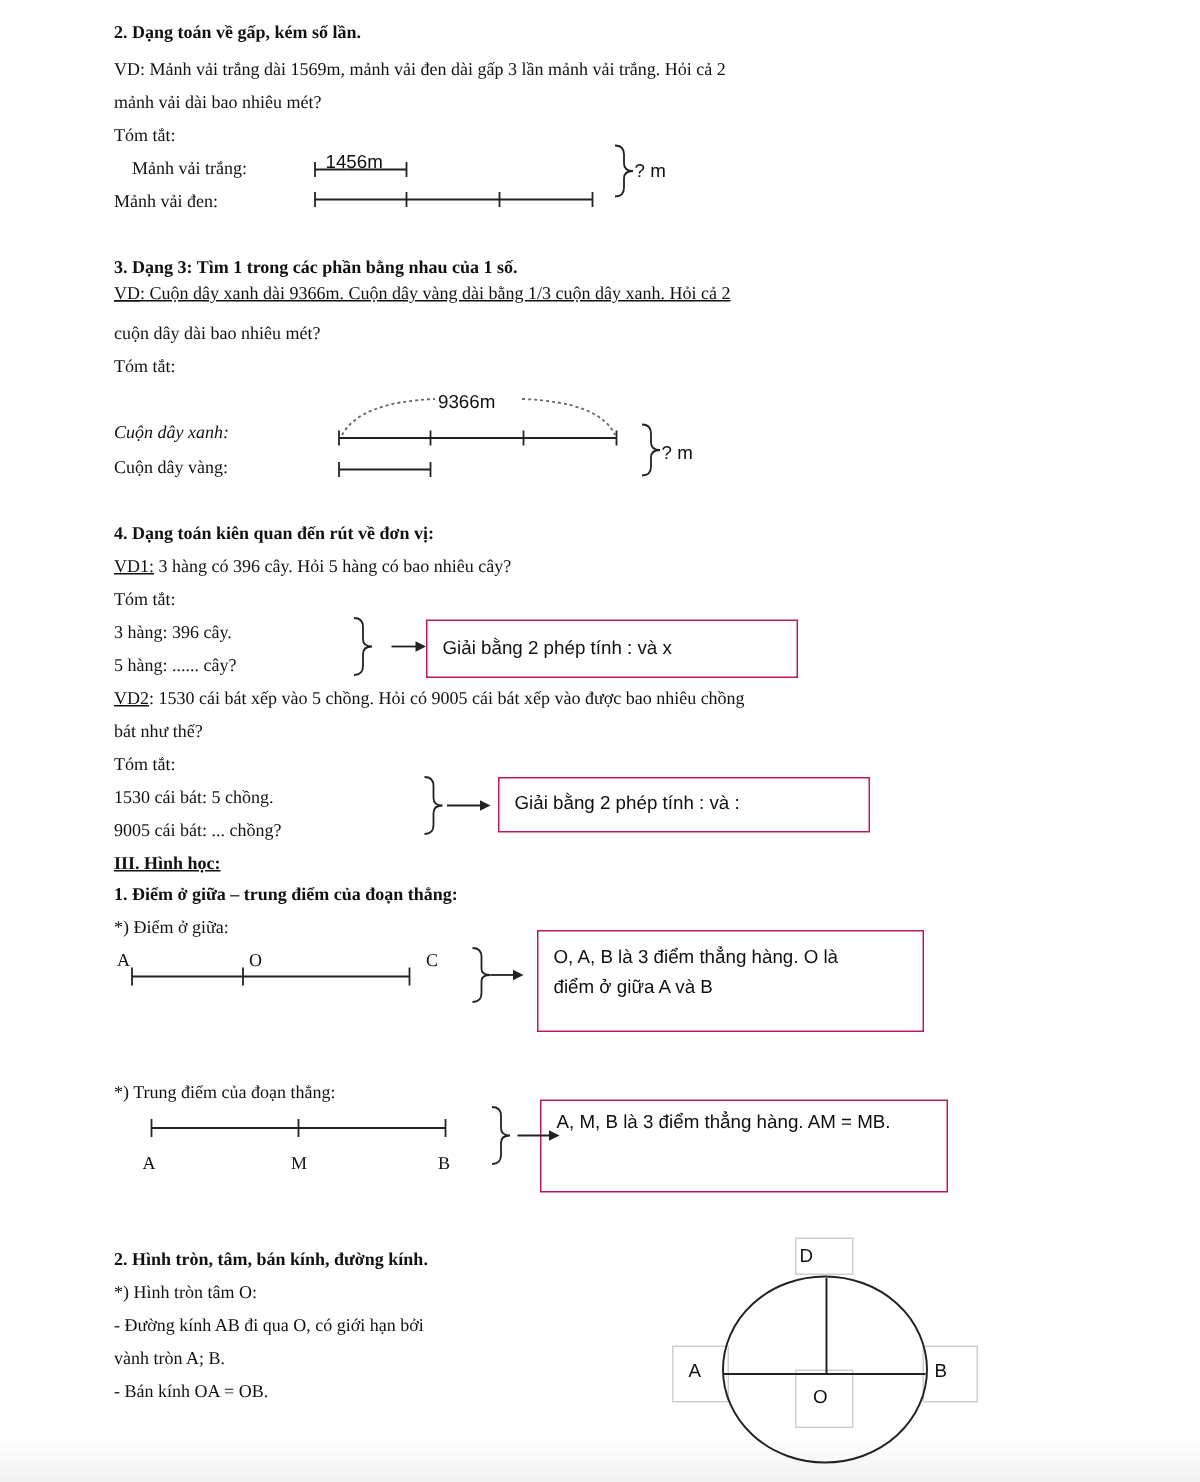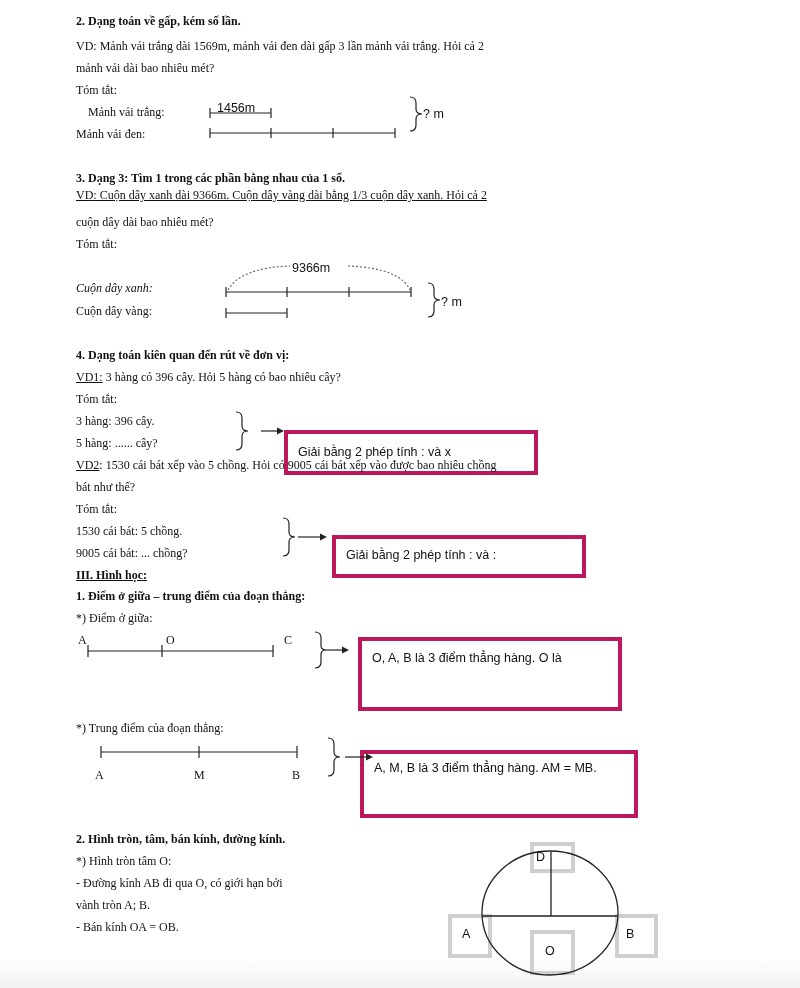--- a/index.html
+++ b/index.html
@@ -4,21 +4,21 @@
 <style>
   html, body { margin:0; padding:0; }
   body { width:800px; height:988px; position:relative; overflow:hidden; background:#ffffff;
          font-family:"Liberation Serif", serif; color:#111; }
   .fade { position:absolute; left:0; top:958px; width:800px; height:30px;
           background:linear-gradient(#ffffff, #f1f1f1); }
   .t { position:absolute; white-space:nowrap; font-size:12px; line-height:22px; }
   .b { font-weight:bold; }
   .u { text-decoration:underline; }
   .s { position:absolute; white-space:nowrap; font-family:"Liberation Sans", sans-serif; font-size:12.5px; line-height:16px; }
-  .box { position:absolute; border:4px solid #be185d; background:#fff;margin-top:17px; }
+  .box { position:absolute; border:1px solid #be185d; background:#fff; }
   .box .s { position:static; }
   svg.d { position:absolute; left:0; top:0; overflow:visible; }
 </style>
 </head>
 <body>
 
 <div class="fade"></div>
 
 <div class="t b" style="left:76px;top:10px;">2. Dạng toán về gấp, kém số lần.</div>
 <div class="t" style="left:76px;top:35px;">VD: Mảnh vải trắng dài 1569m, mảnh vải đen dài gấp 3 lần mảnh vải trắng. Hỏi cả 2</div>
@@ -94,20 +94,21 @@
 </svg>
 
 <div class="t b u" style="left:76px;top:564px;">III. Hình học:</div>
 <div class="t b" style="left:76px;top:585px;">1. Điểm ở giữa – trung điểm của đoạn thẳng:</div>
 <div class="t" style="left:76px;top:607px;">*) Điểm ở giữa:</div>
 <div class="t" style="left:78px;top:629px;">A</div>
 <div class="t" style="left:166px;top:629px;">O</div>
 <div class="t" style="left:284px;top:629px;">C</div>
 <div class="box" style="left:358px;top:620px;width:256px;height:66px;">
   <div class="s" style="padding:6px 0 0 10px;line-height:22px;">O, A, B là 3 điểm thẳng hàng. O là</div>
+  <div class="s" style="padding:0 0 0 10px;line-height:18px;">điểm ở giữa A và B</div>
 </div>
 
 <div class="t" style="left:76px;top:717px;">*) Trung điểm của đoạn thẳng:</div>
 <div class="t" style="left:95px;top:764px;">A</div>
 <div class="t" style="left:194px;top:764px;">M</div>
 <div class="t" style="left:292px;top:764px;">B</div>
 <div class="box" style="left:360px;top:733px;width:270px;height:60px;">
   <div class="s" style="padding:6px 0 0 10px;">A, M, B là 3 điểm thẳng hàng. AM = MB.</div>
 </div>
 

